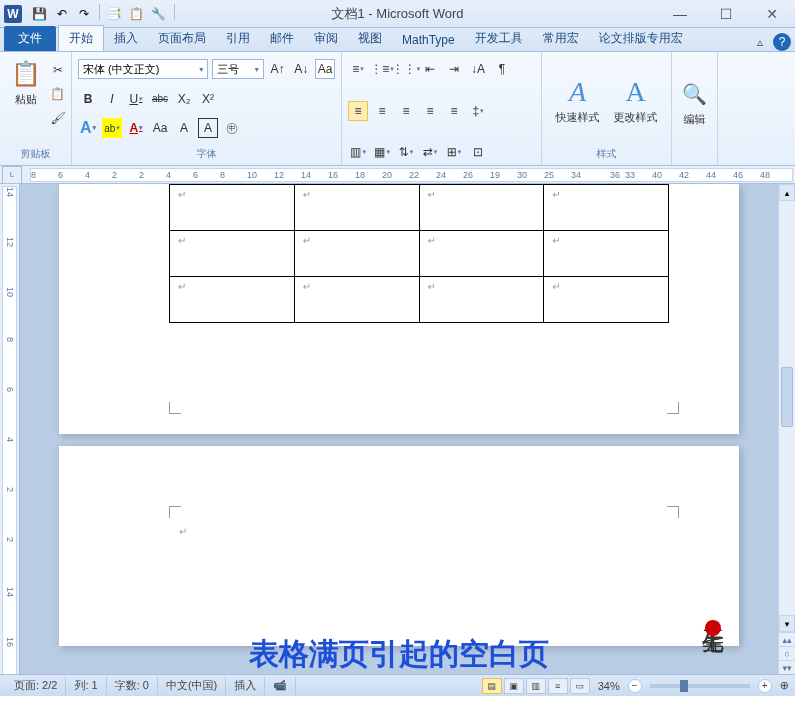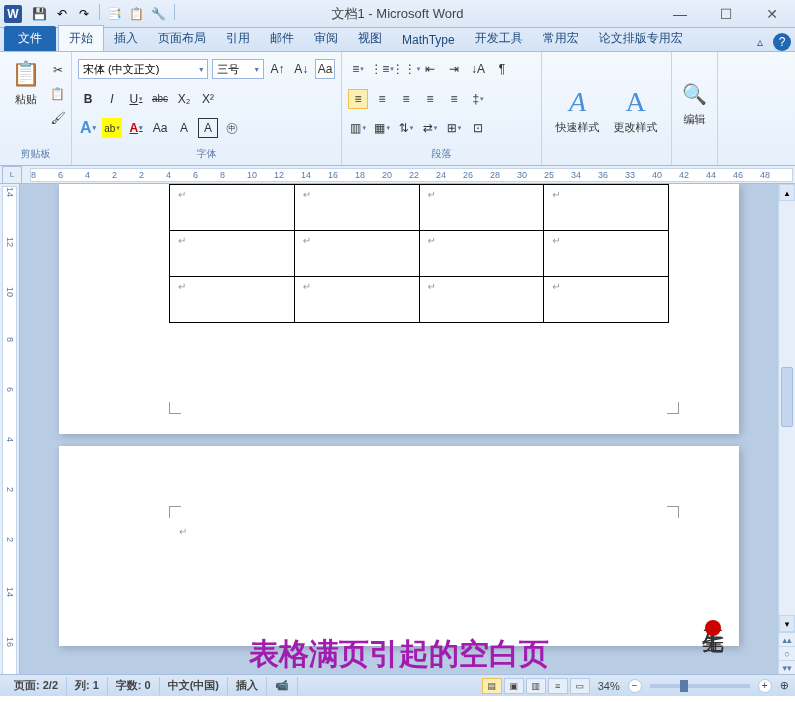--- a/index.html
+++ b/index.html
@@ -58,32 +58,32 @@
 .crop-br { bottom: 20px; right: 60px; }
 .crop-br::before { width: 1px; height: 12px; bottom: 0; right: 0; }
 .crop-br::after { width: 12px; height: 1px; bottom: 0; right: 0; }
 .crop-tl { top: 60px; left: 110px; }
 .crop-tl::before { width: 1px; height: 12px; top: 0; left: 0; }
 .crop-tl::after { width: 12px; height: 1px; top: 0; left: 0; }
 .crop-tr { top: 60px; right: 60px; }
 .crop-tr::before { width: 1px; height: 12px; top: 0; right: 0; }
 .crop-tr::after { width: 12px; height: 1px; top: 0; right: 0; }
 
-.annotation { position: absolute; top: 450px; left: 50%; transform: translateX(-50%); font-size: 30px; font-weight: bold; color: #a21caf; z-index: 100; }
+.annotation { position: absolute; top: 450px; left: 50%; transform: translateX(-50%); font-size: 30px; font-weight: bold; color: #1d4ed8; z-index: 100; }
 .watermark { position: absolute; bottom: 10px; right: 15px; font-family: KaiTi, serif; font-size: 22px; color: #333; line-height: 1; writing-mode: vertical-rl; }
 .watermark-seal { width: 16px; height: 16px; background: #c00; border-radius: 50%; display: inline-block; margin-top: 2px; }
 
 .scrollbar-v { width: 17px; background: #e6eef8; border-left: 1px solid #c3d6ed; display: flex; flex-direction: column; }
 .scroll-btn { height: 17px; display: flex; align-items: center; justify-content: center; font-size: 9px; background: #dce8f7; border: 1px solid #c3d6ed; cursor: pointer; }
 .scroll-track { flex: 1; position: relative; }
 .scroll-thumb { position: absolute; left: 2px; right: 2px; top: 40%; height: 60px; background: #c3d6ed; border: 1px solid #a7bde0; border-radius: 2px; cursor: pointer; }
 .scroll-obj { height: 14px; display: flex; align-items: center; justify-content: center; font-size: 9px; color: #5a7aa8; cursor: pointer; border-top: 1px solid #c3d6ed; }
 
 .statusbar { height: 22px; background: linear-gradient(#dce8f7, #c9dcf2); border-top: 1px solid #a7bde0; display: flex; align-items: center; font-size: 11px; color: #444; padding: 0 6px; }
-.status-item { padding: 0 8px; border-right: 1px solid #b3c9e6; height: 18px; display: flex; align-items: center; font-weight: bold; }
+.status-item { padding: 0 8px; border-right: 1px solid #b3c9e6; height: 18px; display: flex; align-items: center; }
 .status-right { margin-left: auto; display: flex; align-items: center; gap: 2px; }
 .view-btn { width: 20px; height: 16px; border: 1px solid #b3c9e6; background: #e6eef8; display: flex; align-items: center; justify-content: center; font-size: 9px; cursor: pointer; }
 .view-btn.active { background: #fdeeb3; border-color: #f0c04c; }
 .zoom-slider { width: 100px; height: 4px; background: #b3c9e6; position: relative; margin: 0 6px; }
 .zoom-thumb { position: absolute; width: 8px; height: 12px; background: #5a7aa8; top: -4px; left: 30%; cursor: pointer; }
 .zoom-btn { width: 14px; height: 14px; border: 1px solid #b3c9e6; border-radius: 50%; display: flex; align-items: center; justify-content: center; font-size: 10px; cursor: pointer; background: #fff; }
 </style>
 </head>
 <body>
 
@@ -194,34 +194,34 @@
       <span class="ico ico-dd">‡</span>
     </div>
     <div class="ribbon-row">
       <span class="ico ico-dd">▥</span>
       <span class="ico ico-dd">▦</span>
       <span class="ico ico-dd">⇅</span>
       <span class="ico ico-dd">⇄</span>
       <span class="ico ico-dd">⊞</span>
       <span class="ico">⊡</span>
     </div>
-    <div class="ribbon-group-label">段落</div>
   </div>
 
   <div class="ribbon-group" style="width:130px">
     <div style="display:flex;gap:6px;flex:1;align-items:center;justify-content:center">
       <div class="big-btn">
         <div class="big-btn-icon" style="color:#4a90d9;font-style:italic;font-family:serif;font-size:28px">A</div>
         <div class="big-btn-label">快速样式</div>
       </div>
       <div class="big-btn">
         <div class="big-btn-icon" style="color:#4a90d9;font-family:serif;font-size:28px">A</div>
         <div class="big-btn-label">更改样式</div>
       </div>
     </div>
+    <div class="ribbon-group-label">样式</div>
   </div>
 
   <div class="ribbon-group" style="width:46px">
     <div style="display:flex;flex:1;align-items:center;justify-content:center">
       <div class="big-btn">
         <div class="big-btn-icon" style="font-size:20px">🔍</div>
         <div class="big-btn-label">编辑</div>
       </div>
     </div>
     <div class="ribbon-group-label">&nbsp;</div>
@@ -241,25 +241,25 @@
       <span class="ruler-num" style="left: 189px;">8</span>
       <span class="ruler-num" style="left: 216px;">10</span>
       <span class="ruler-num" style="left: 243px;">12</span>
       <span class="ruler-num" style="left: 270px;">14</span>
       <span class="ruler-num" style="left: 297px;">16</span>
       <span class="ruler-num" style="left: 324px;">18</span>
       <span class="ruler-num" style="left: 351px;">20</span>
       <span class="ruler-num" style="left: 378px;">22</span>
       <span class="ruler-num" style="left: 405px;">24</span>
       <span class="ruler-num" style="left: 432px;">26</span>
-      <span class="ruler-num" style="left: 459px;">28</span>
+      <span class="ruler-num" style="left: 459px;">19</span>
       <span class="ruler-num" style="left: 486px;">30</span>
       <span class="ruler-num" style="left: 513px;">25</span>
       <span class="ruler-num" style="left: 540px;">34</span>
-      <span class="ruler-num" style="left: 567px;">36</span>
+      <span class="ruler-num" style="left: 579px;">36</span>
       <span class="ruler-num" style="left: 594px;">33</span>
       <span class="ruler-num" style="left: 621px;">40</span>
       <span class="ruler-num" style="left: 648px;">42</span>
       <span class="ruler-num" style="left: 675px;">44</span>
       <span class="ruler-num" style="left: 702px;">46</span>
       <span class="ruler-num" style="left: 729px;">48</span>
     </div>
 </div>
 
 <div class="workspace">

